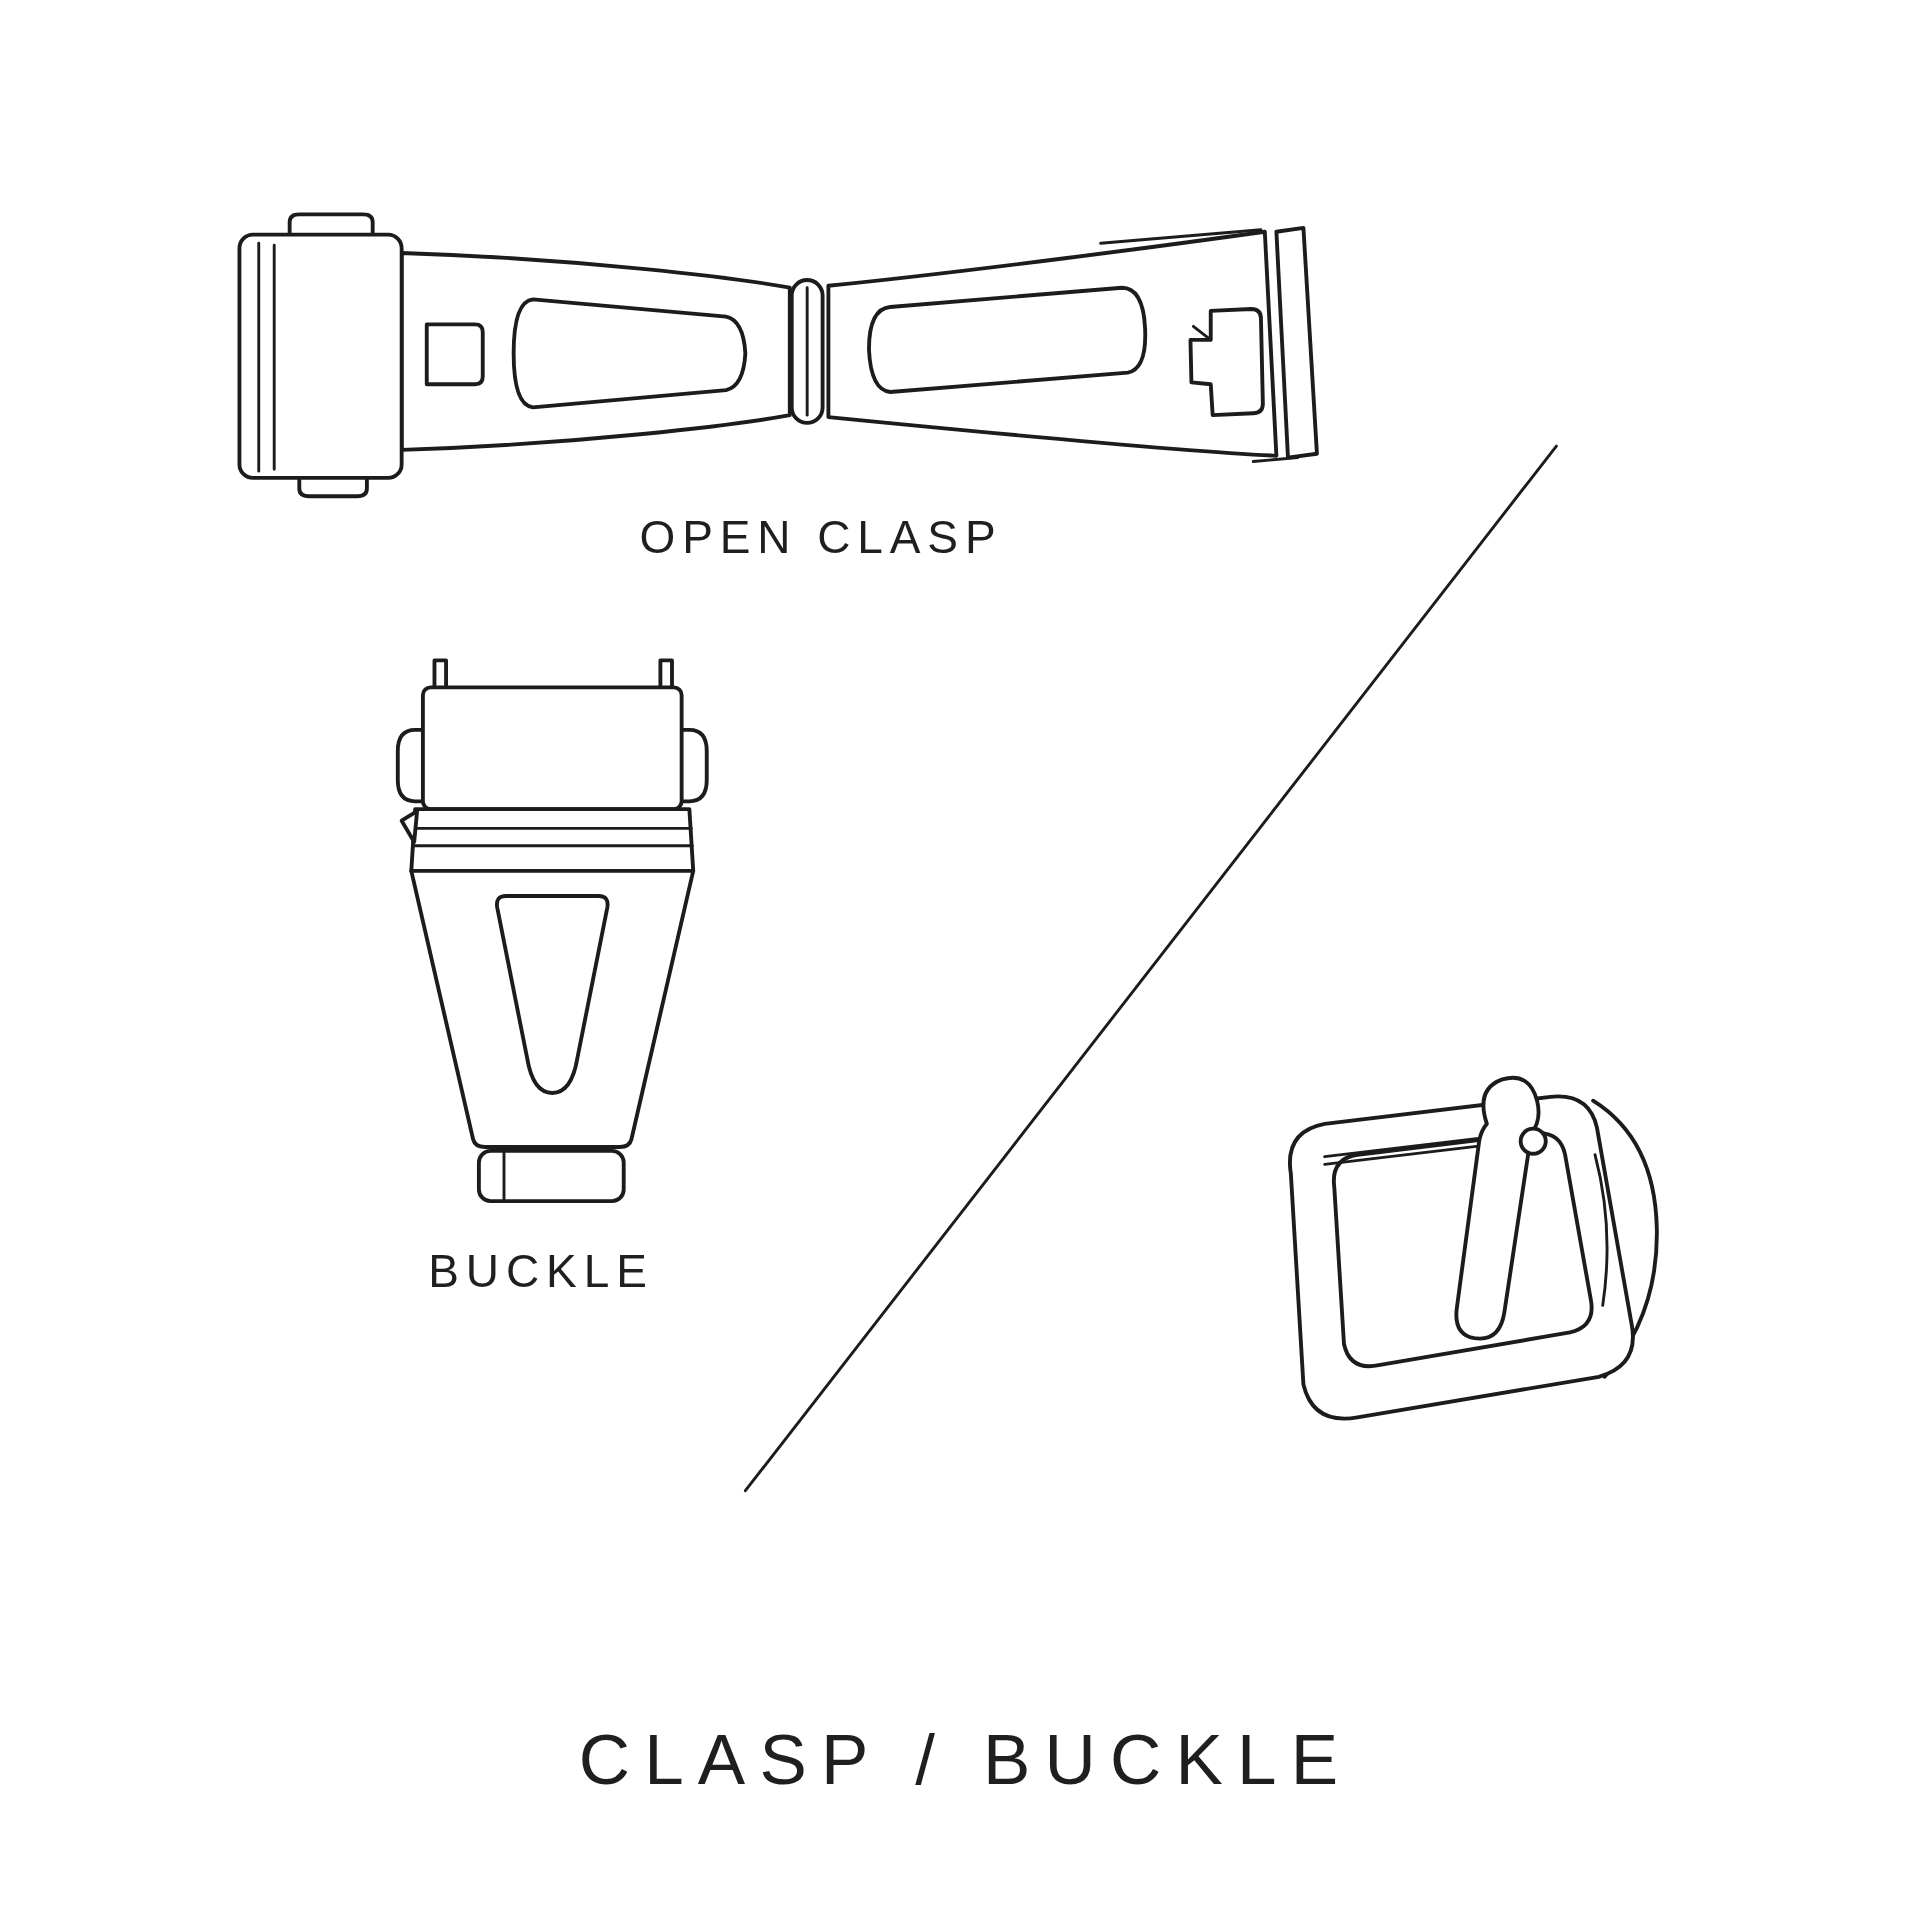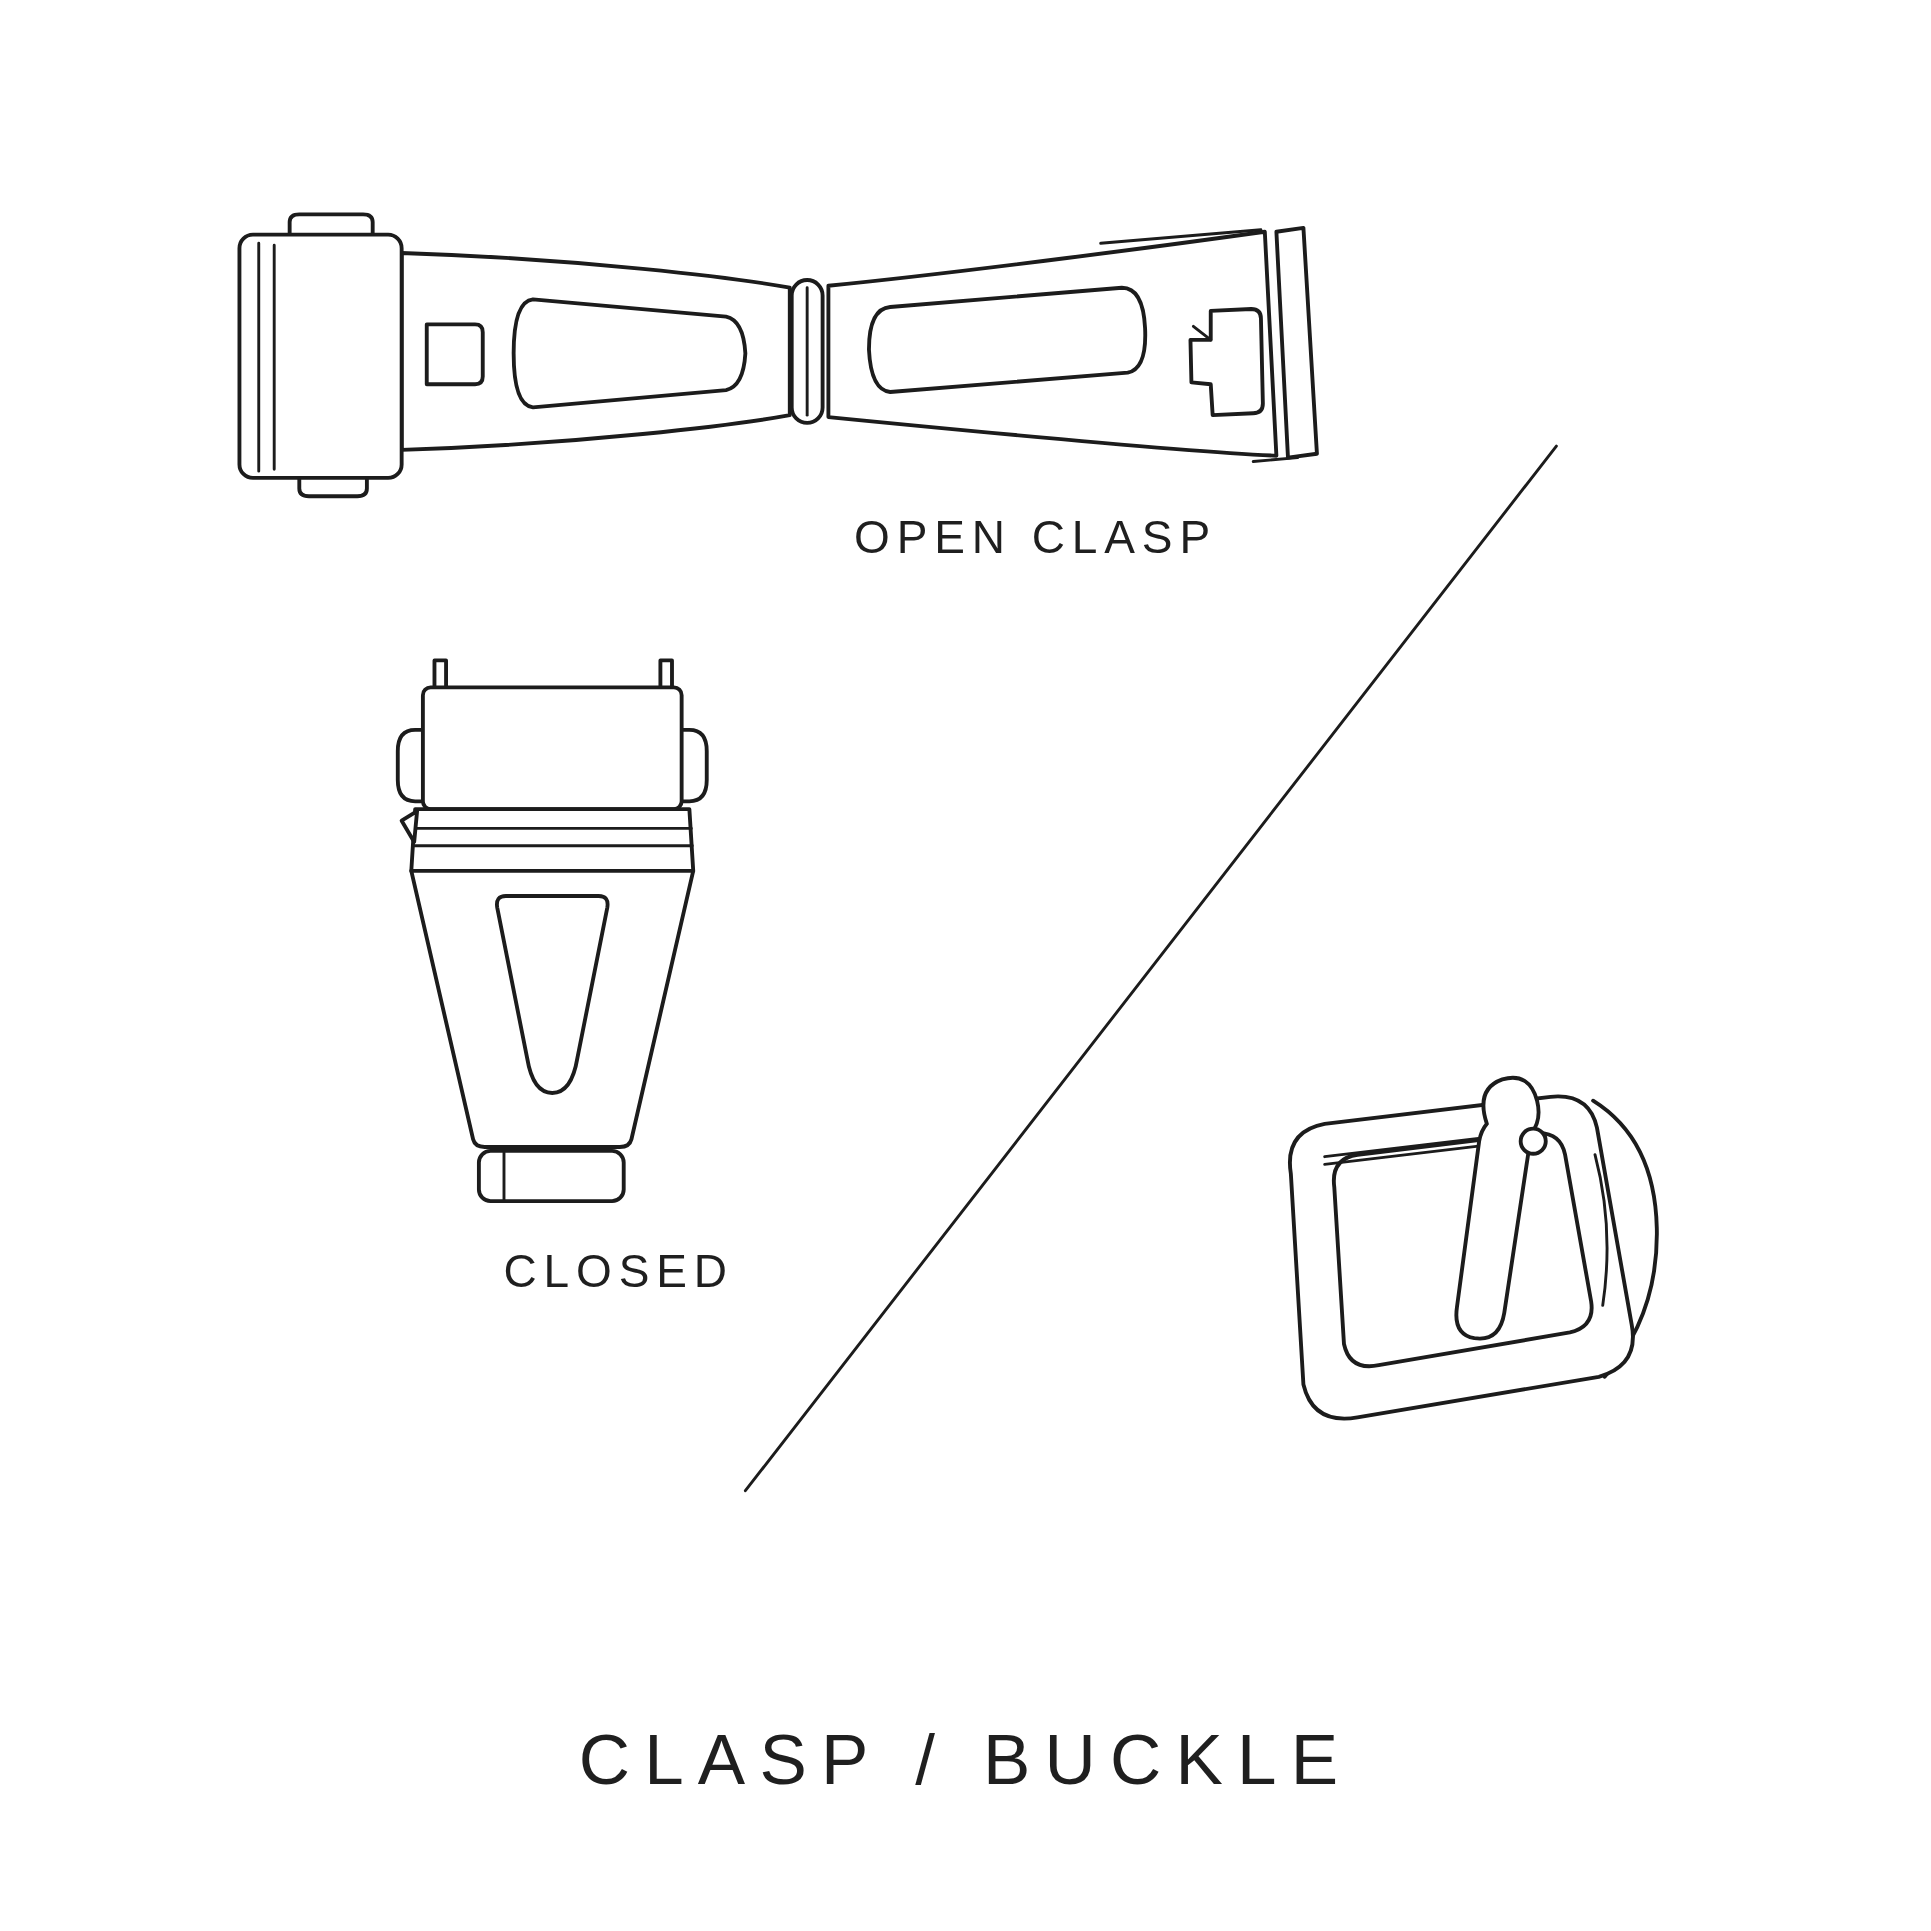--- a/index.html
+++ b/index.html
@@ -6,21 +6,21 @@
   .canvas{
     position:relative;
     width:1931px;height:1931px;
     background:#ffffff;
     overflow:hidden;
     font-family:"Liberation Sans", sans-serif;
   }
   .art{position:absolute;left:0;top:0;width:1931px;height:1931px;}
   .label{
     position:absolute;
-    text-align:right;
+    text-align:center;
     color:#1f1f1f;
     font-size:46px;
     font-weight:500;
     letter-spacing:0.15em;
     white-space:nowrap;
   }
   .label-open{left:425px;top:510px;width:792px;}
   .label-closed{left:348px;top:1244px;width:386px;}
   .title{
     position:absolute;
@@ -107,17 +107,17 @@
       <path class="thin" d="M1652 1196 Q1672 1272 1660 1352"></path>
 
       <path class="thin" d="M1372 1198 L1540 1178 M1372 1206 L1540 1186"></path>
 
       <path class="fw" d="M1540 1164 Q1528 1128 1556 1118 Q1584 1110 1592 1140 Q1597 1160 1586 1174 L1558 1360 Q1553 1390 1527 1386 Q1505 1382 1509 1354 L1532 1182 Q1534 1171 1540 1164 Z"></path>
       <circle class="fw" cx="1588" cy="1182" r="13"></circle>
     </g>
   </svg>
 
   <div class="label label-open">OPEN CLASP</div>
-  <div class="label label-closed">CLOSED</div>
+  <div class="label label-closed">BUCKLE</div>
   <div class="title">CLASP / BUCKLE</div>
 
 </div>
 
 
 </body></html>

